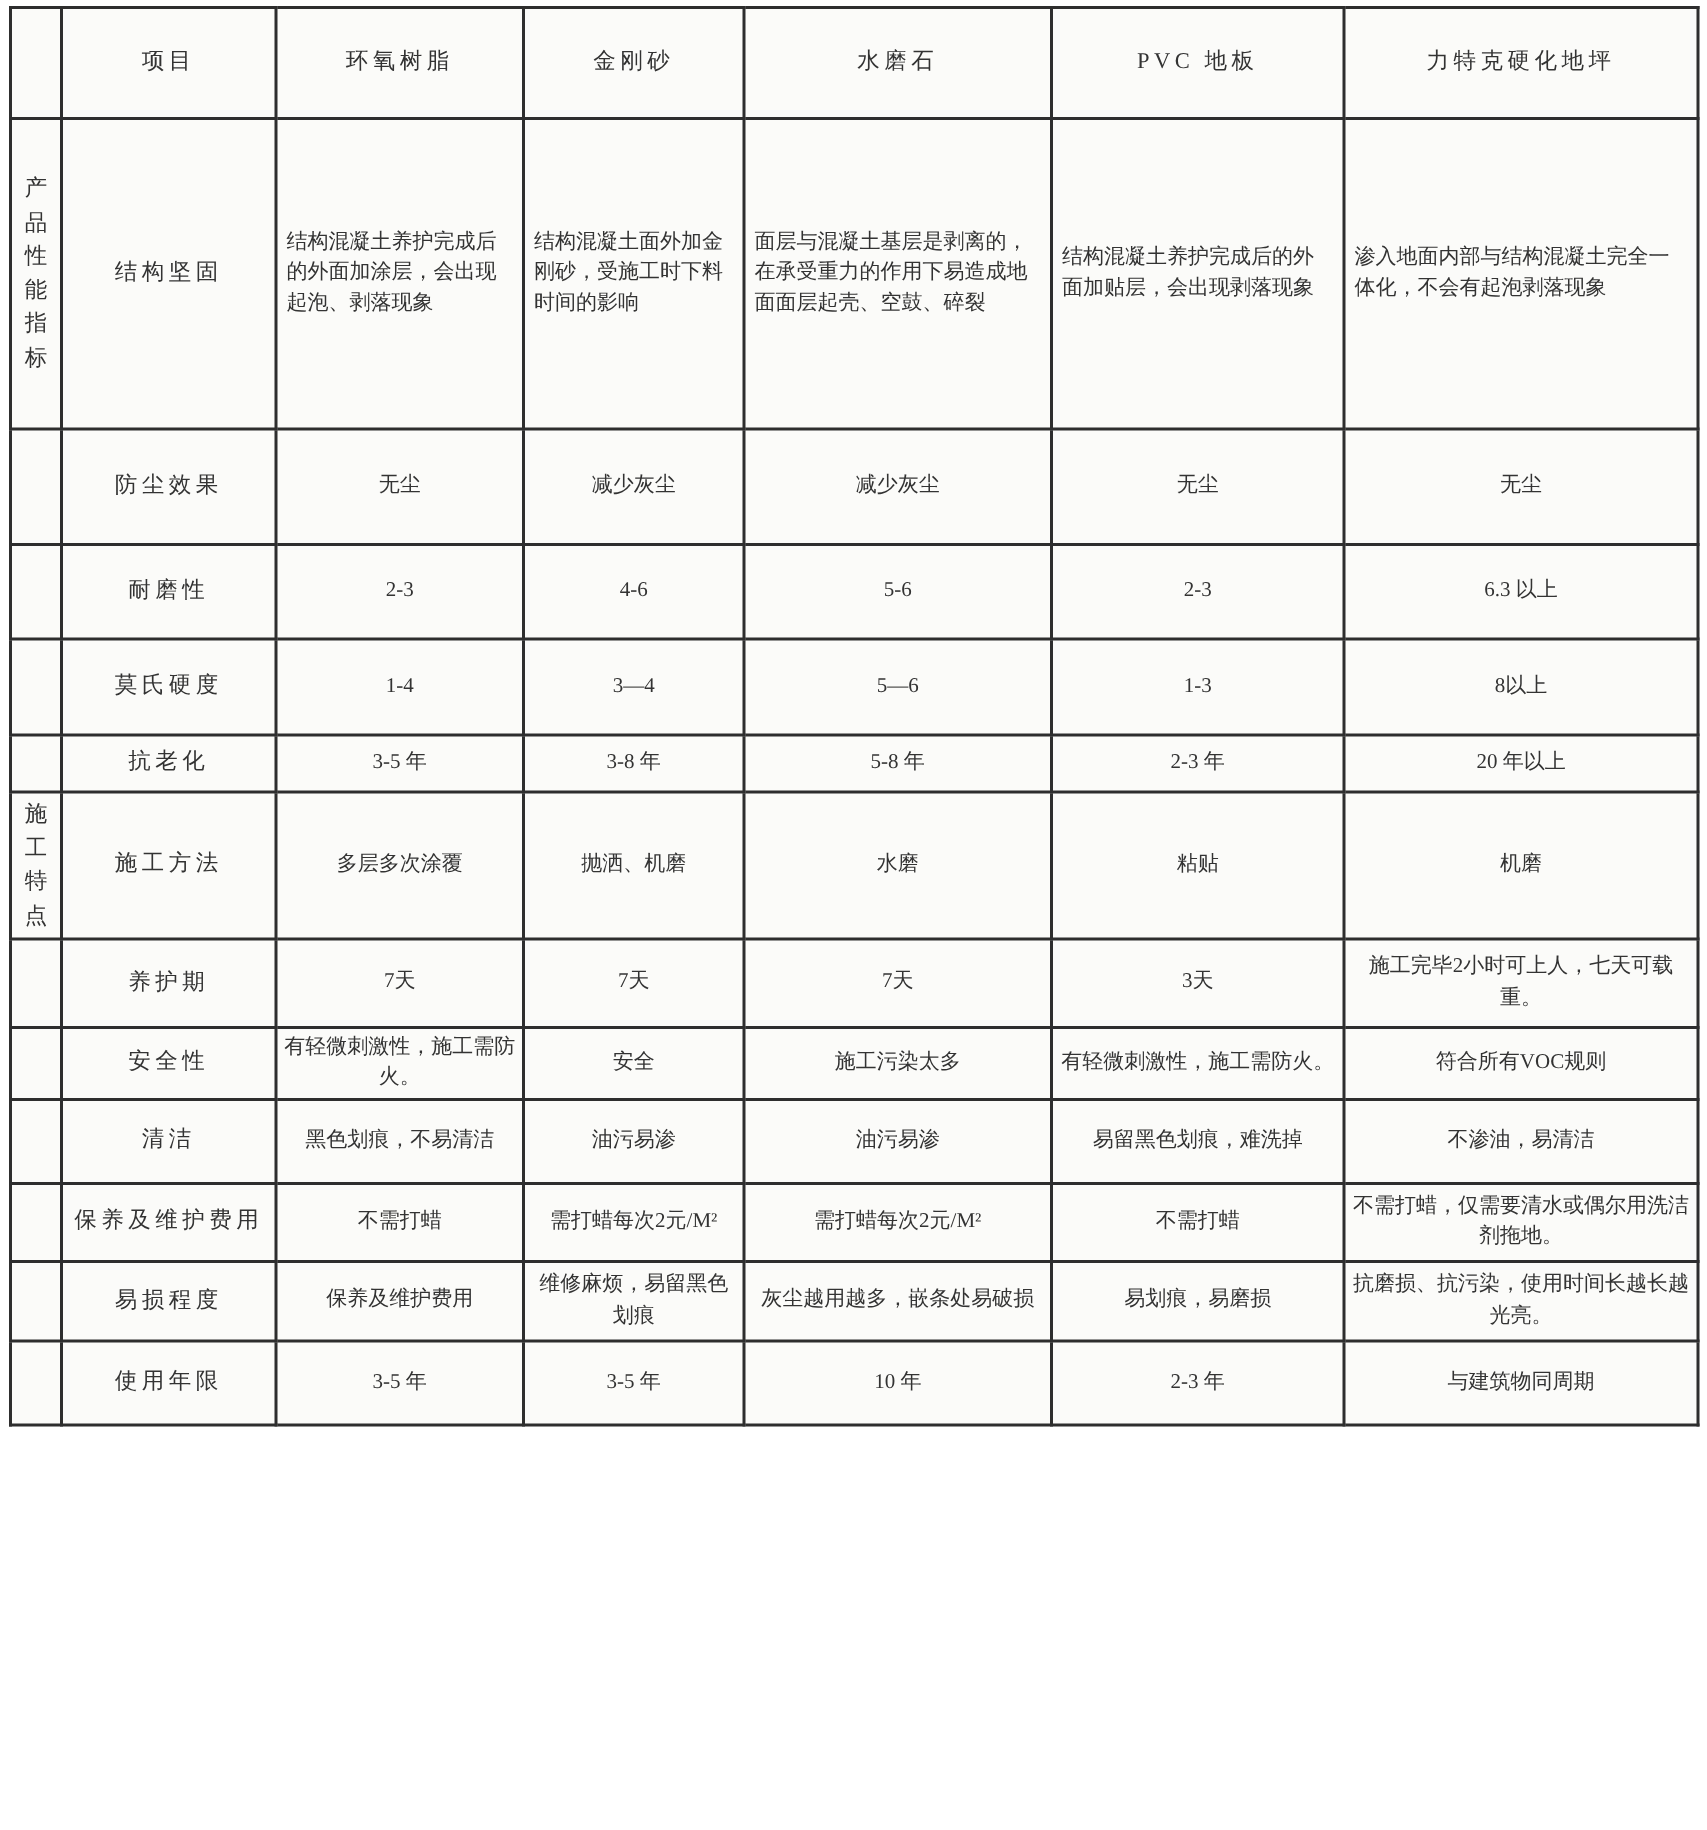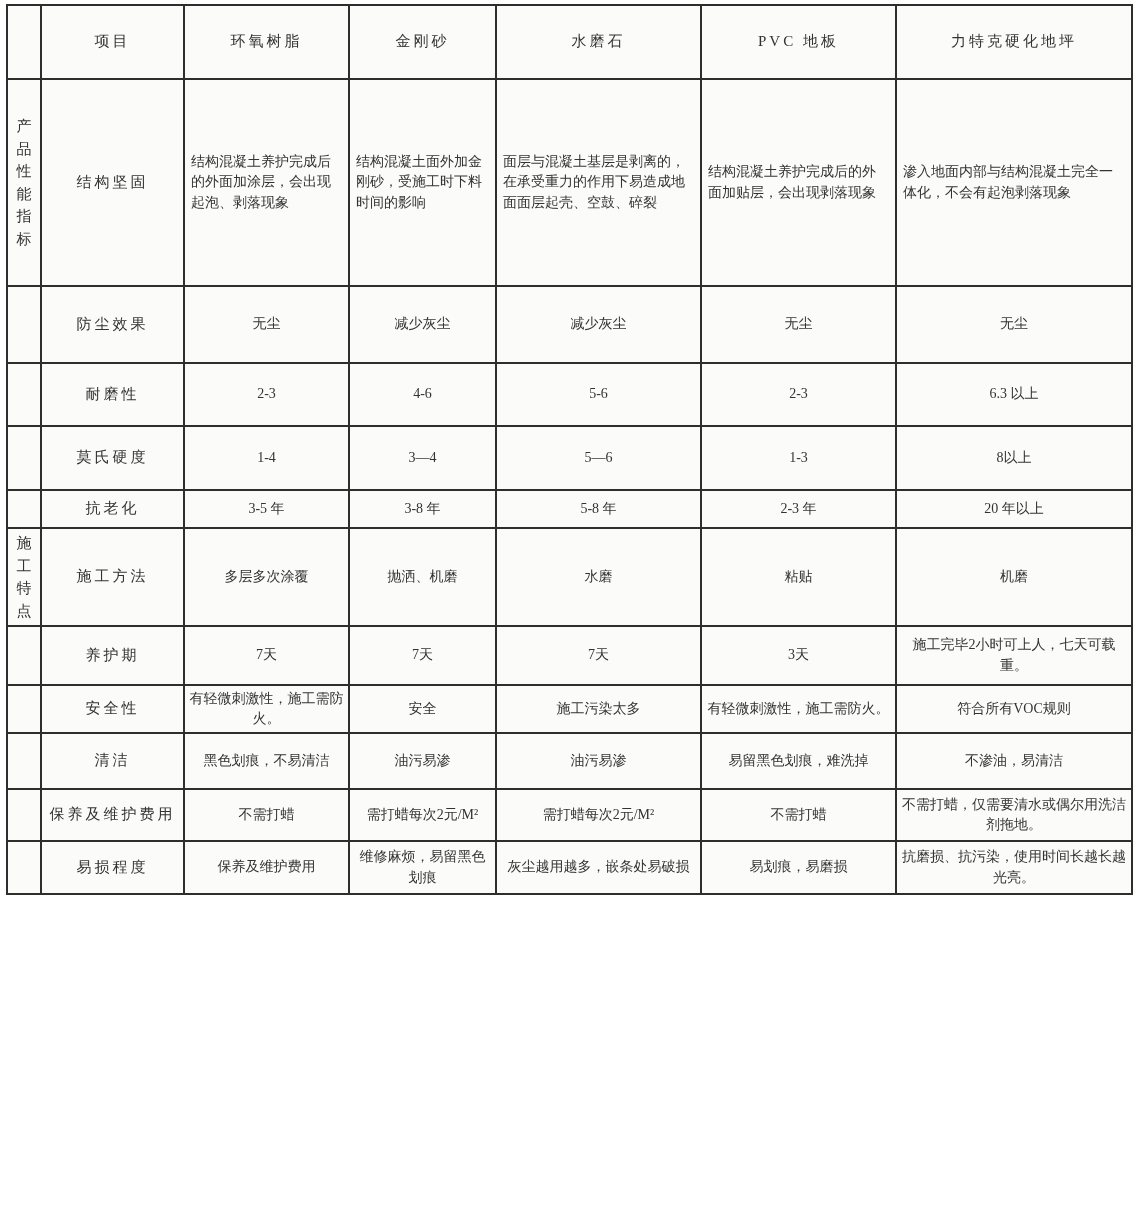--- a/index.html
+++ b/index.html
@@ -189,15 +189,26 @@
       <td class="gcol">
             <div class="vtext"></div>
           </td>
       <td class="label">易损程度</td>
       <td>保养及维护费用</td>
       <td>维修麻烦，易留黑色划痕</td>
       <td>灰尘越用越多，嵌条处易破损</td>
       <td>易划痕，易磨损</td>
       <td>抗磨损、抗污染，使用时间长越长越光亮。</td>
     </tr>
+    <tr class="rh56">
+      <td class="gcol">
+            <div class="vtext"></div>
+          </td>
+      <td class="label">使用年限</td>
+      <td>3-5 年</td>
+      <td>3-5 年</td>
+      <td>10 年</td>
+      <td>2-3 年</td>
+      <td>与建筑物同周期</td>
+    </tr>
   </tbody>
 </table>
 </div>
 
 </body></html>

